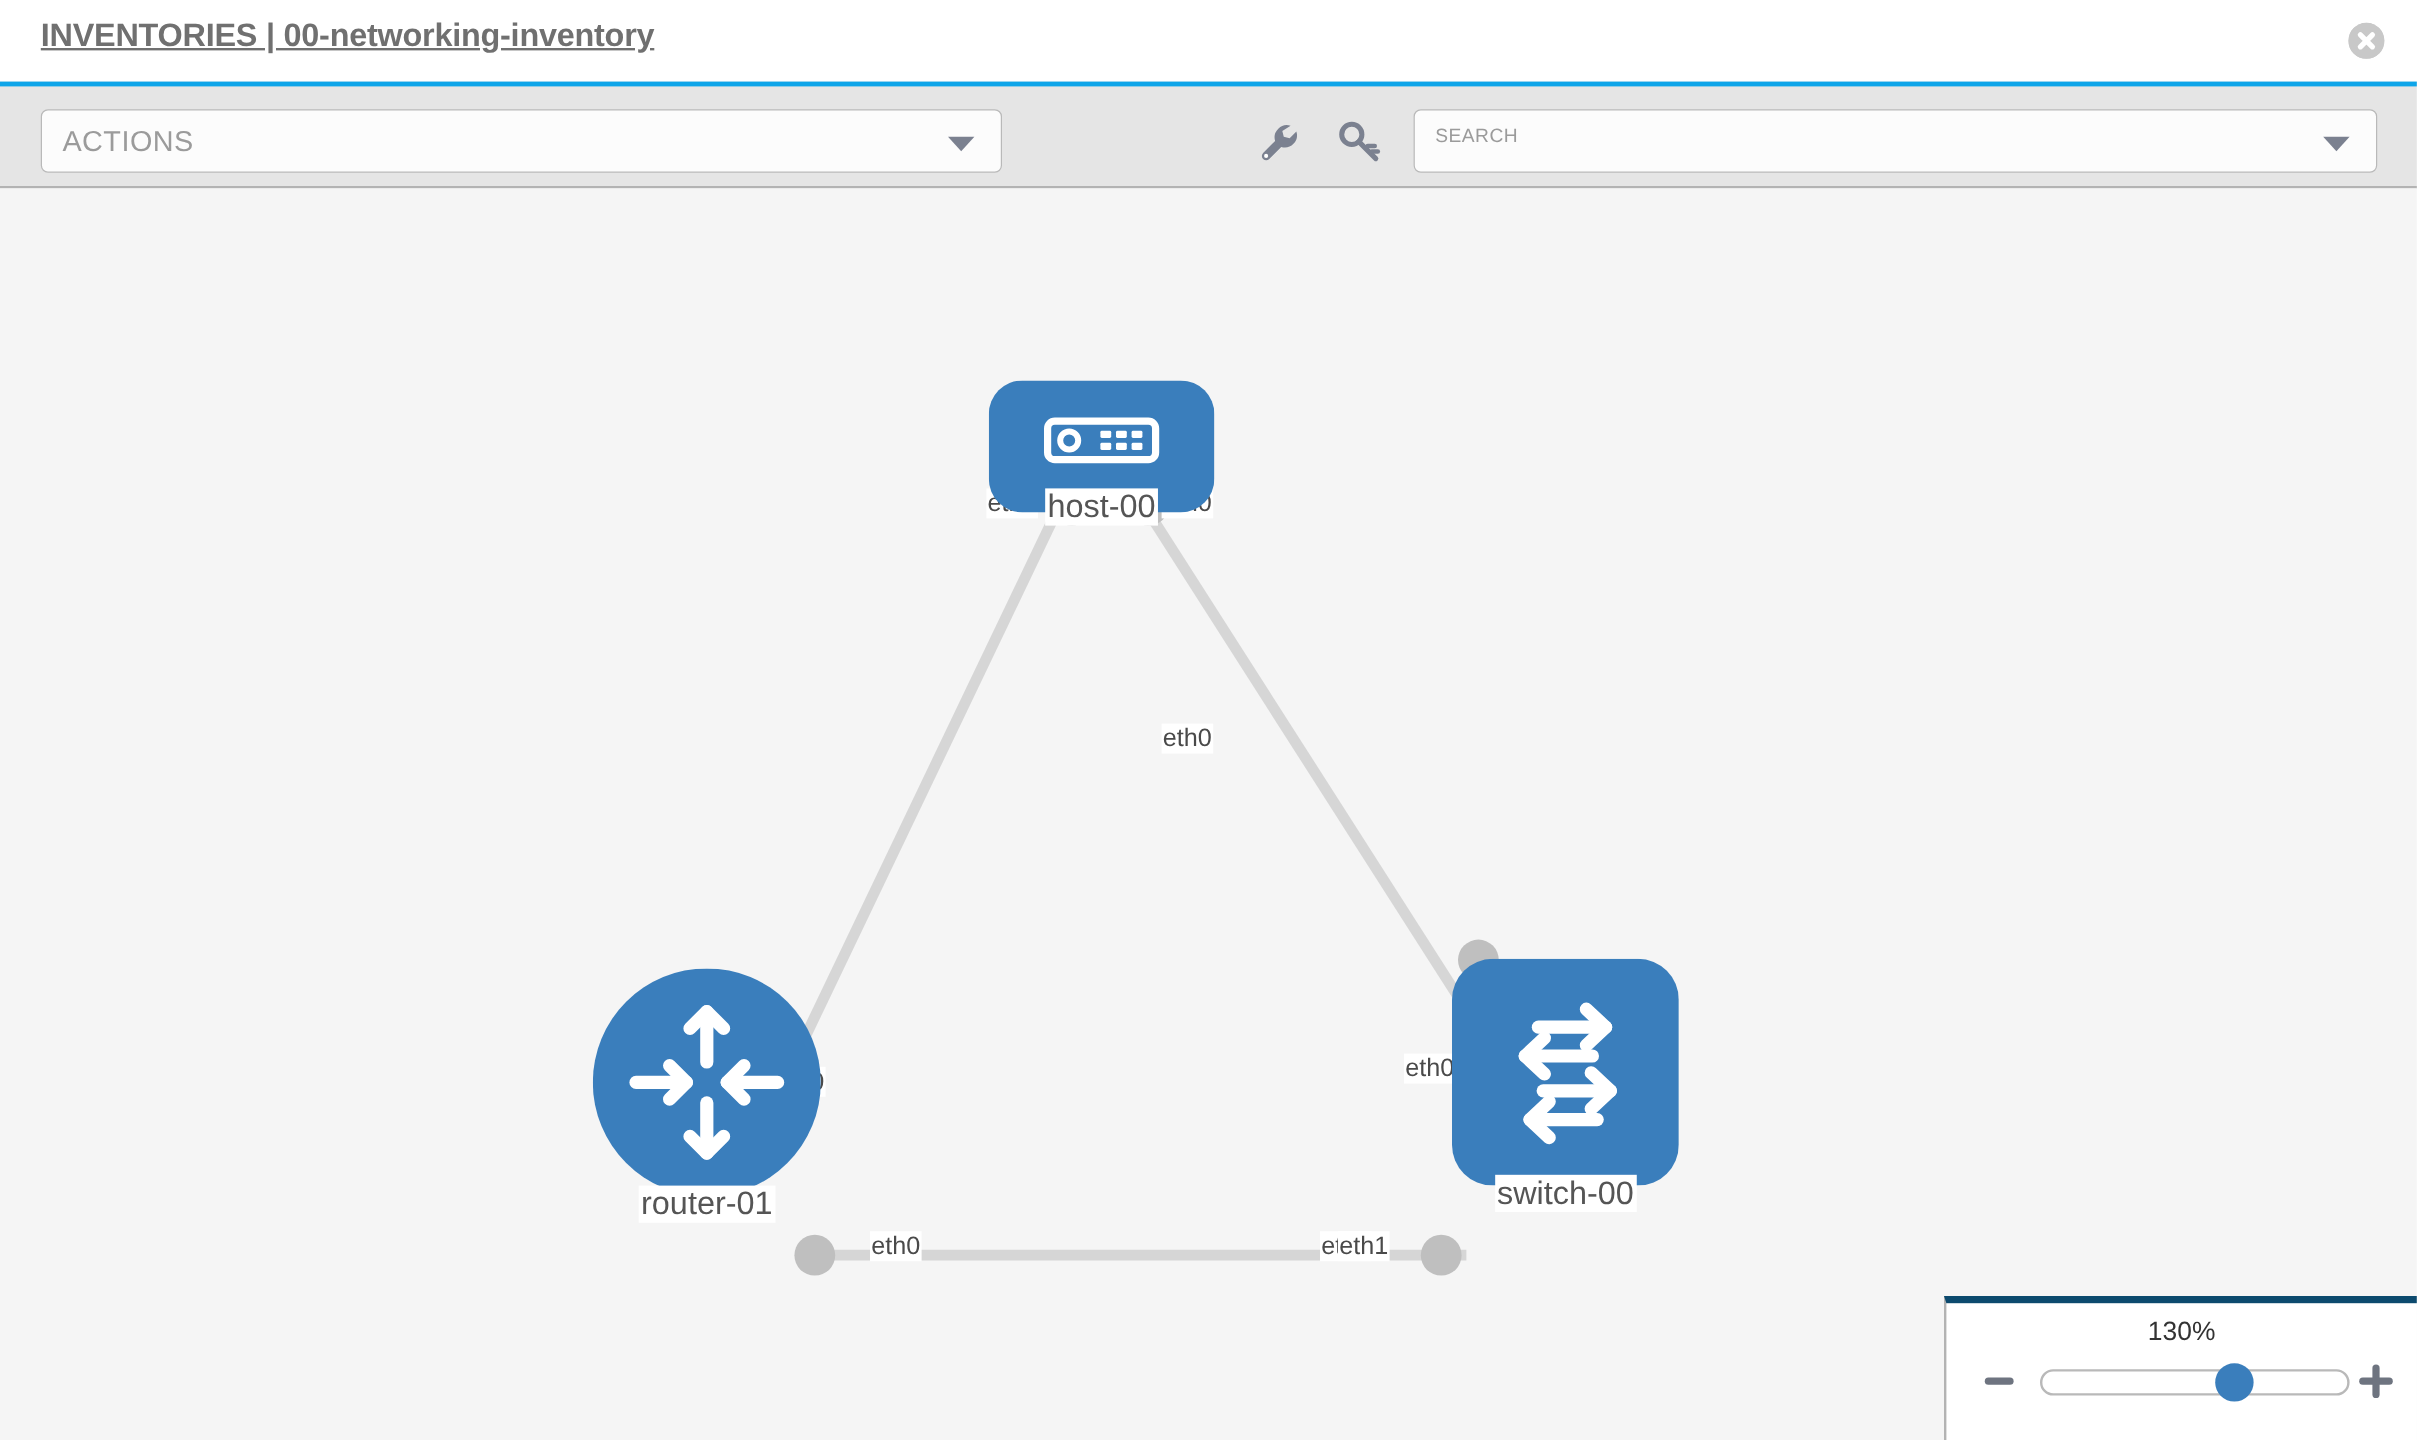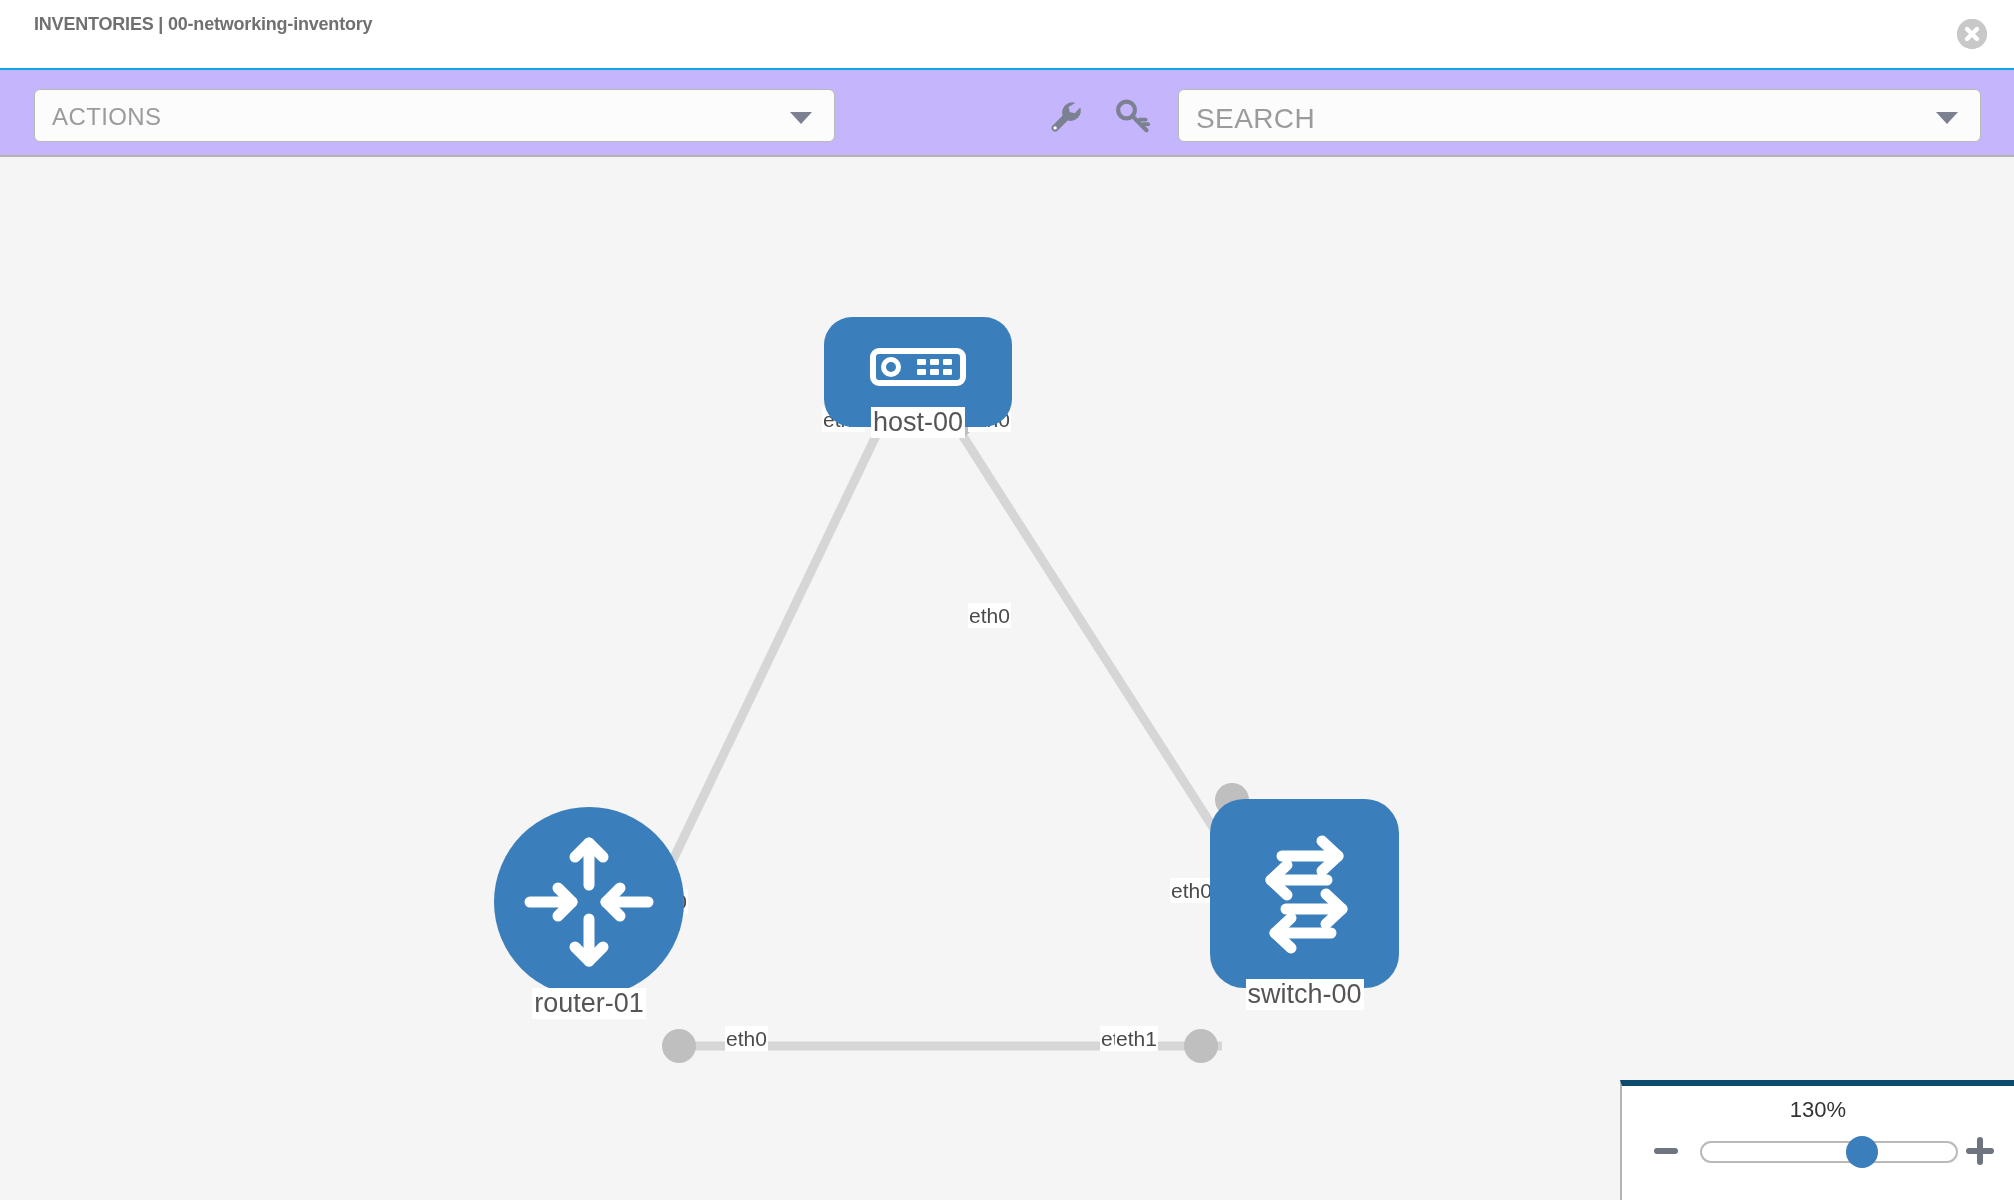--- a/index.html
+++ b/index.html
@@ -14,43 +14,44 @@
   
   .header {
     position: absolute;
     top: 0; left: 0;
     width: 2014px; height: 68px;
     background: #ffffff;
   }
   .page-title {
     position: absolute;
     left: 34px; top: 14px;
-    font-size: 18px;
+    font-size: 27px;
     font-weight: bold;
     color: #707070;
     letter-spacing: -0.2px;
     white-space: nowrap;
+    text-decoration: underline;
   }
   .close-btn {
     position: absolute;
     right: 27px; top: 19px;
     width: 30px; height: 30px;
     border-radius: 50%;
     background: #c8c8c8;
     cursor: pointer;
   }
   .close-btn svg { display: block; }
 
   
   .toolbar {
     position: absolute;
     top: 68px; left: 0;
     width: 2014px; height: 89px;
-    background: #c4b5fd;
-    border-top: 2px solid #0ea5e9;
+    background: #e5e5e5;
+    border-top: 4px solid #0ea5e9;
     border-bottom: 2px solid #b3b3b3;
   }
   .actions-select {
     position: absolute;
     left: 34px; top: 19px;
     width: 801px; height: 53px;
     background: #fcfcfc;
     border: 1px solid #b9b9b9;
     border-radius: 6px;
     cursor: pointer;
@@ -86,21 +87,21 @@
     left: 1178px; top: 19px;
     width: 803px; height: 53px;
     background: #fcfcfc;
     border: 1px solid #b9b9b9;
     border-radius: 6px;
     cursor: text;
   }
   .search-box .label {
     position: absolute;
     left: 17px; top: 13px;
-    font-size: 28px;
+    font-size: 16px;
     color: #9b9b9b;
     letter-spacing: 0.4px;
   }
 
   
   .canvas {
     position: absolute;
     top: 157px; left: 0;
     width: 2014px; height: 1043px;
     background: #f5f5f5;

